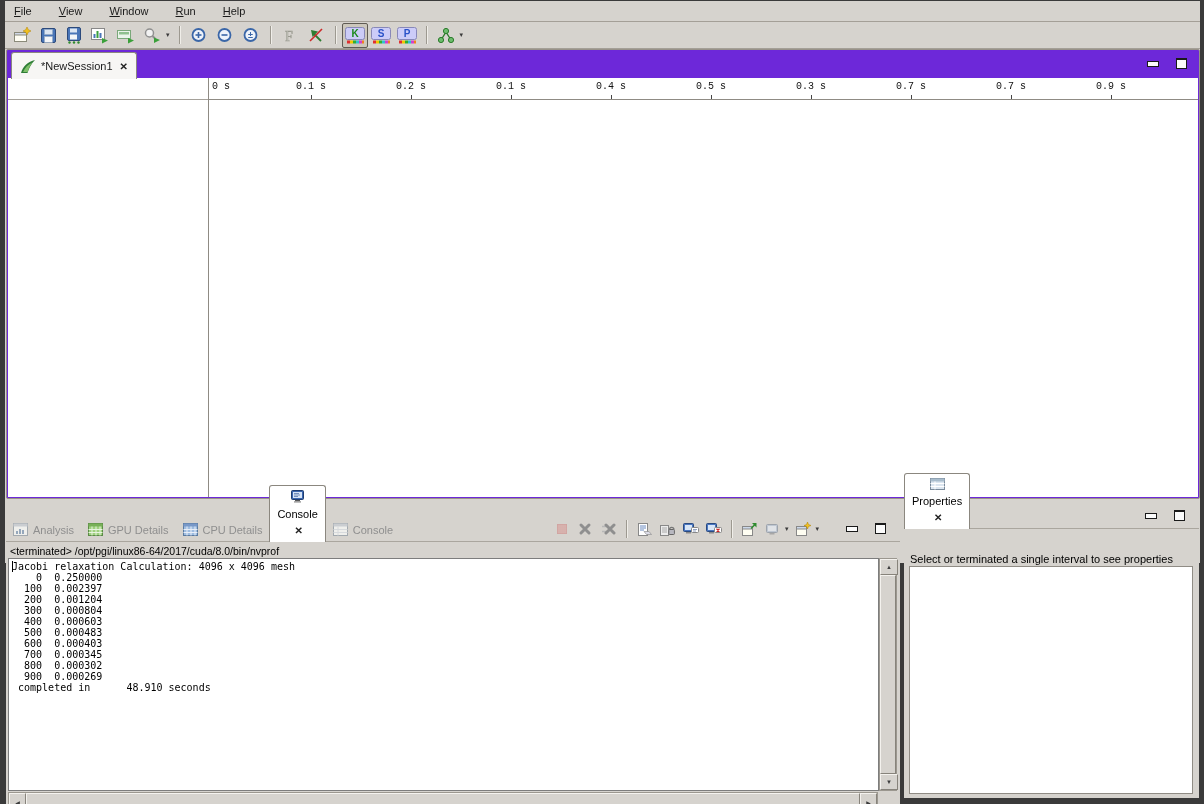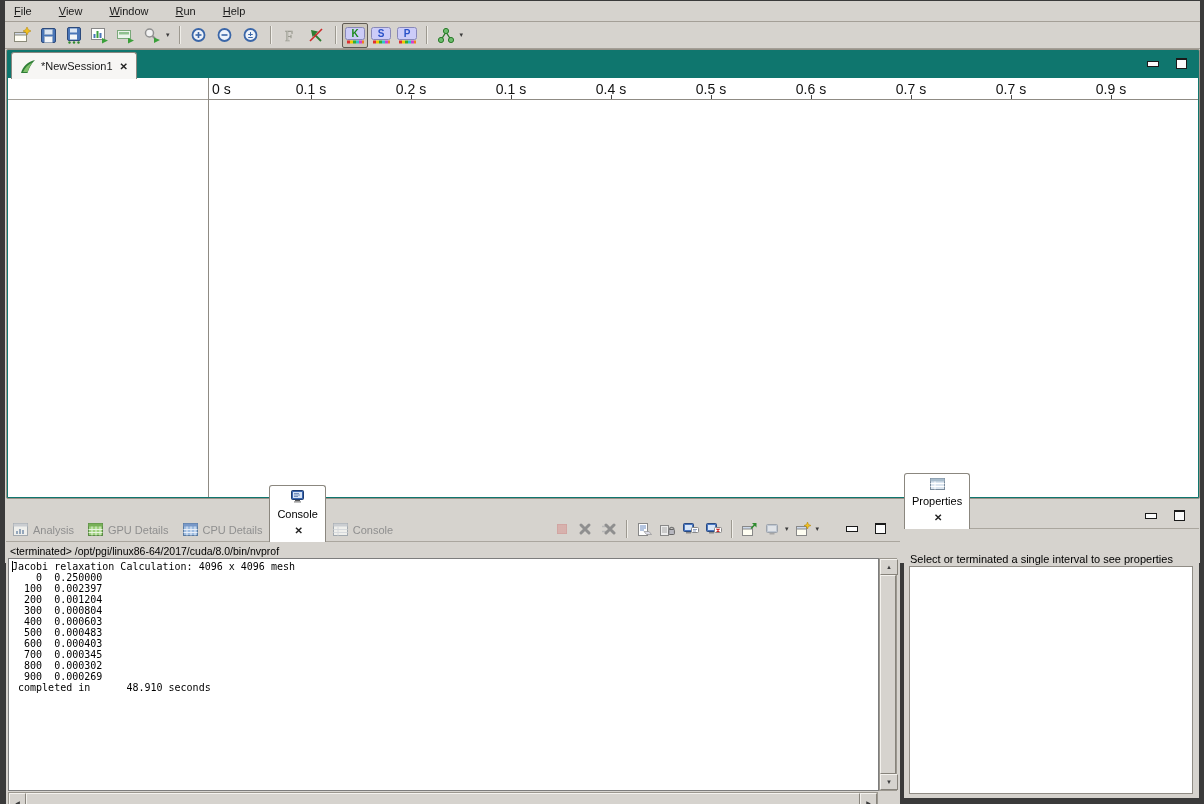--- a/index.html
+++ b/index.html
@@ -29,21 +29,21 @@
   .tbtn{
     width:24px;height:23px;display:flex;align-items:center;justify-content:center;
     border:1px solid transparent;border-radius:2px;position:relative;flex:none;
   }
   .tbtn.pressed{border:1px solid #5f5b54;background:#ccc7bc;}
   .tsep{width:1px;height:18px;background:#9d9990;margin:0 6px;flex:none;box-shadow:1px 0 0 #f0eee9;}
   .caret{font-size:7px;color:#3a3a3a;margin:0 3px 0 1px;flex:none;}
   
   #editor{
     position:absolute;left:1px;top:48px;width:1192px;height:448px;
-    background:#0f766e;border:1px solid #989288;border-radius:2px;
+    background:#6d28d9;border:1px solid #989288;border-radius:2px;
   }
   #editor-tabrow{height:28px;position:relative;}
   .etab{
     position:absolute;left:4px;top:2px;height:26px;
     display:flex;align-items:center;gap:5px;padding:0 8px;
     background:#f7f6f4;border:1px solid #8b877f;border-bottom:none;
     border-radius:3px 3px 0 0;font-size:11px;z-index:2;
   }
   .winbtns{position:absolute;right:12px;top:8px;display:flex;gap:17px;align-items:center;z-index:3;}
   .min-glyph{width:10px;height:4px;border:1px solid #1a1a1a;background:#fbfbfb;display:block;}
@@ -51,21 +51,21 @@
   #editor-content{
     position:absolute;left:1px;right:1px;top:28px;bottom:1px;background:#ffffff;
   }
   #names-column{position:absolute;left:0;top:0;width:200px;bottom:0;background:#fff;}
   #names-divider{position:absolute;left:200px;top:0;bottom:0;width:1px;background:#8f8b84;}
   #names-topline{position:absolute;left:0;top:21px;width:200px;height:1px;background:#a5a19a;}
   #timeline-ruler{
     position:absolute;left:201px;right:0;top:0;height:21px;
     border-bottom:1px solid #8f8b84;background:#fff;overflow:hidden;
   }
-  .ruler-label{position:absolute;top:3px;font-size:14px;color:#111;white-space:nowrap;}
+  .ruler-label{position:absolute;top:3px;font-size:10px;color:#111;white-space:nowrap;font-family:Liberation Mono, monospace;}
   .ruler-tick{position:absolute;bottom:0;width:1px;height:4px;background:#444;}
   #timeline-canvas{position:absolute;left:201px;right:0;top:22px;bottom:0;background:#fff;}
   
   .view-panel{position:absolute;background:#d6d3ce;}
   .view-tabrow{height:26px;position:relative;display:flex;align-items:flex-end;border-bottom:1px solid #aaa69e;}
   .vtab{
     display:flex;align-items:center;gap:5px;padding:4px 7px 5px 7px;
     font-size:11px;color:#8f8f8f;flex:none;white-space:nowrap;
   }
   .vtab.active{
@@ -278,21 +278,21 @@
           <span class="ruler-label" style="left: 102px; transform: translateX(-50%);">0.1 s</span>
           <span class="ruler-tick" style="left: 102px;"></span>
           <span class="ruler-label" style="left: 202px; transform: translateX(-50%);">0.2 s</span>
           <span class="ruler-tick" style="left: 202px;"></span>
           <span class="ruler-label" style="left: 302px; transform: translateX(-50%);">0.1 s</span>
           <span class="ruler-tick" style="left: 302px;"></span>
           <span class="ruler-label" style="left: 402px; transform: translateX(-50%);">0.4 s</span>
           <span class="ruler-tick" style="left: 402px;"></span>
           <span class="ruler-label" style="left: 502px; transform: translateX(-50%);">0.5 s</span>
           <span class="ruler-tick" style="left: 502px;"></span>
-          <span class="ruler-label" style="left: 602px; transform: translateX(-50%);">0.6 s</span>
+          <span class="ruler-label" style="left: 602px; transform: translateX(-50%);">0.3 s</span>
           <span class="ruler-tick" style="left: 602px;"></span>
           <span class="ruler-label" style="left: 702px; transform: translateX(-50%);">0.7 s</span>
           <span class="ruler-tick" style="left: 702px;"></span>
           <span class="ruler-label" style="left: 802px; transform: translateX(-50%);">0.7 s</span>
           <span class="ruler-tick" style="left: 802px;"></span>
           <span class="ruler-label" style="left: 902px; transform: translateX(-50%);">0.9 s</span>
           <span class="ruler-tick" style="left: 902px;"></span>
         </div>
       <div id="timeline-canvas"></div>
     </div>

